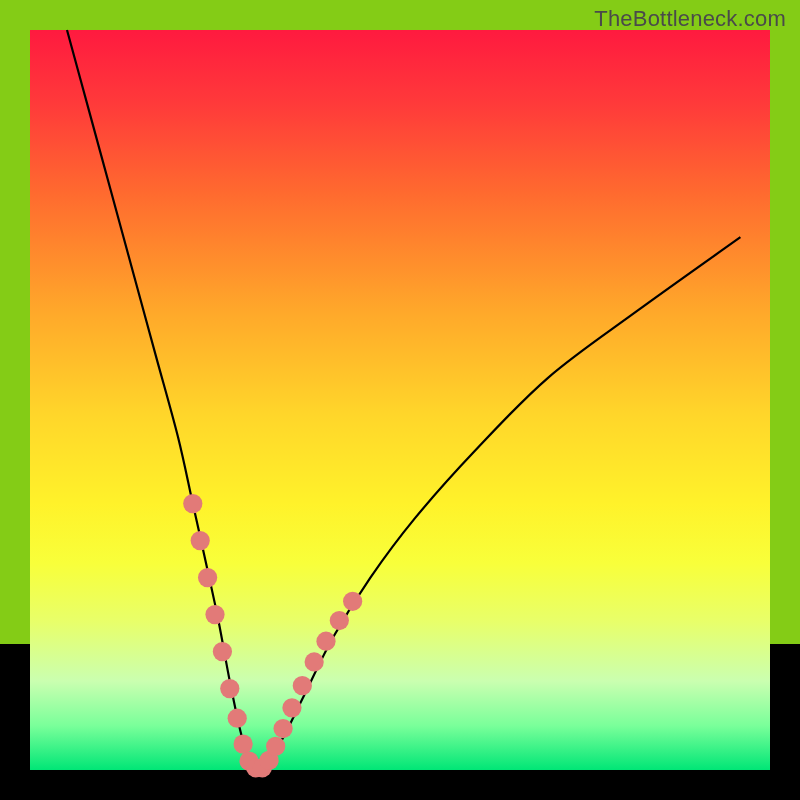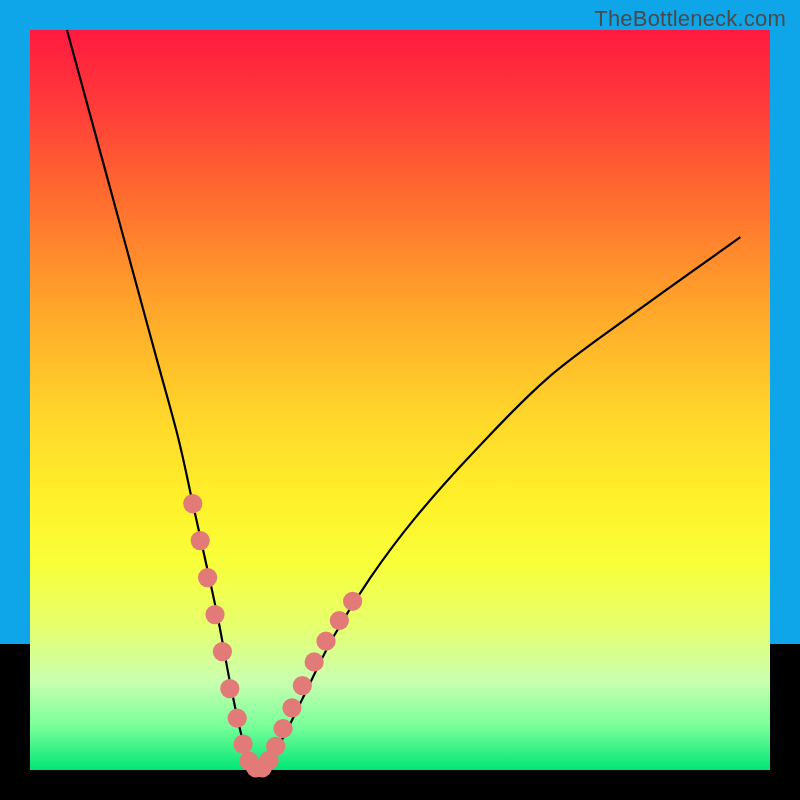--- a/index.html
+++ b/index.html
@@ -8,21 +8,21 @@
     width: 800px;
     height: 800px;
     background: #000;
     font-family: Arial, Helvetica, sans-serif;
     overflow: hidden;
   }
   .frame {
     position: relative;
     width: 800px;
     height: 644px;
-    background: #0ea5e9;
+    background: #84cc16;
     text-align: right;
   }
   .plot {
     position: absolute;
     left: 30px;
     top: 30px;
     width: 740px;
     height: 740px;
     background: linear-gradient(to bottom,
       #ff1a3f 0%,

